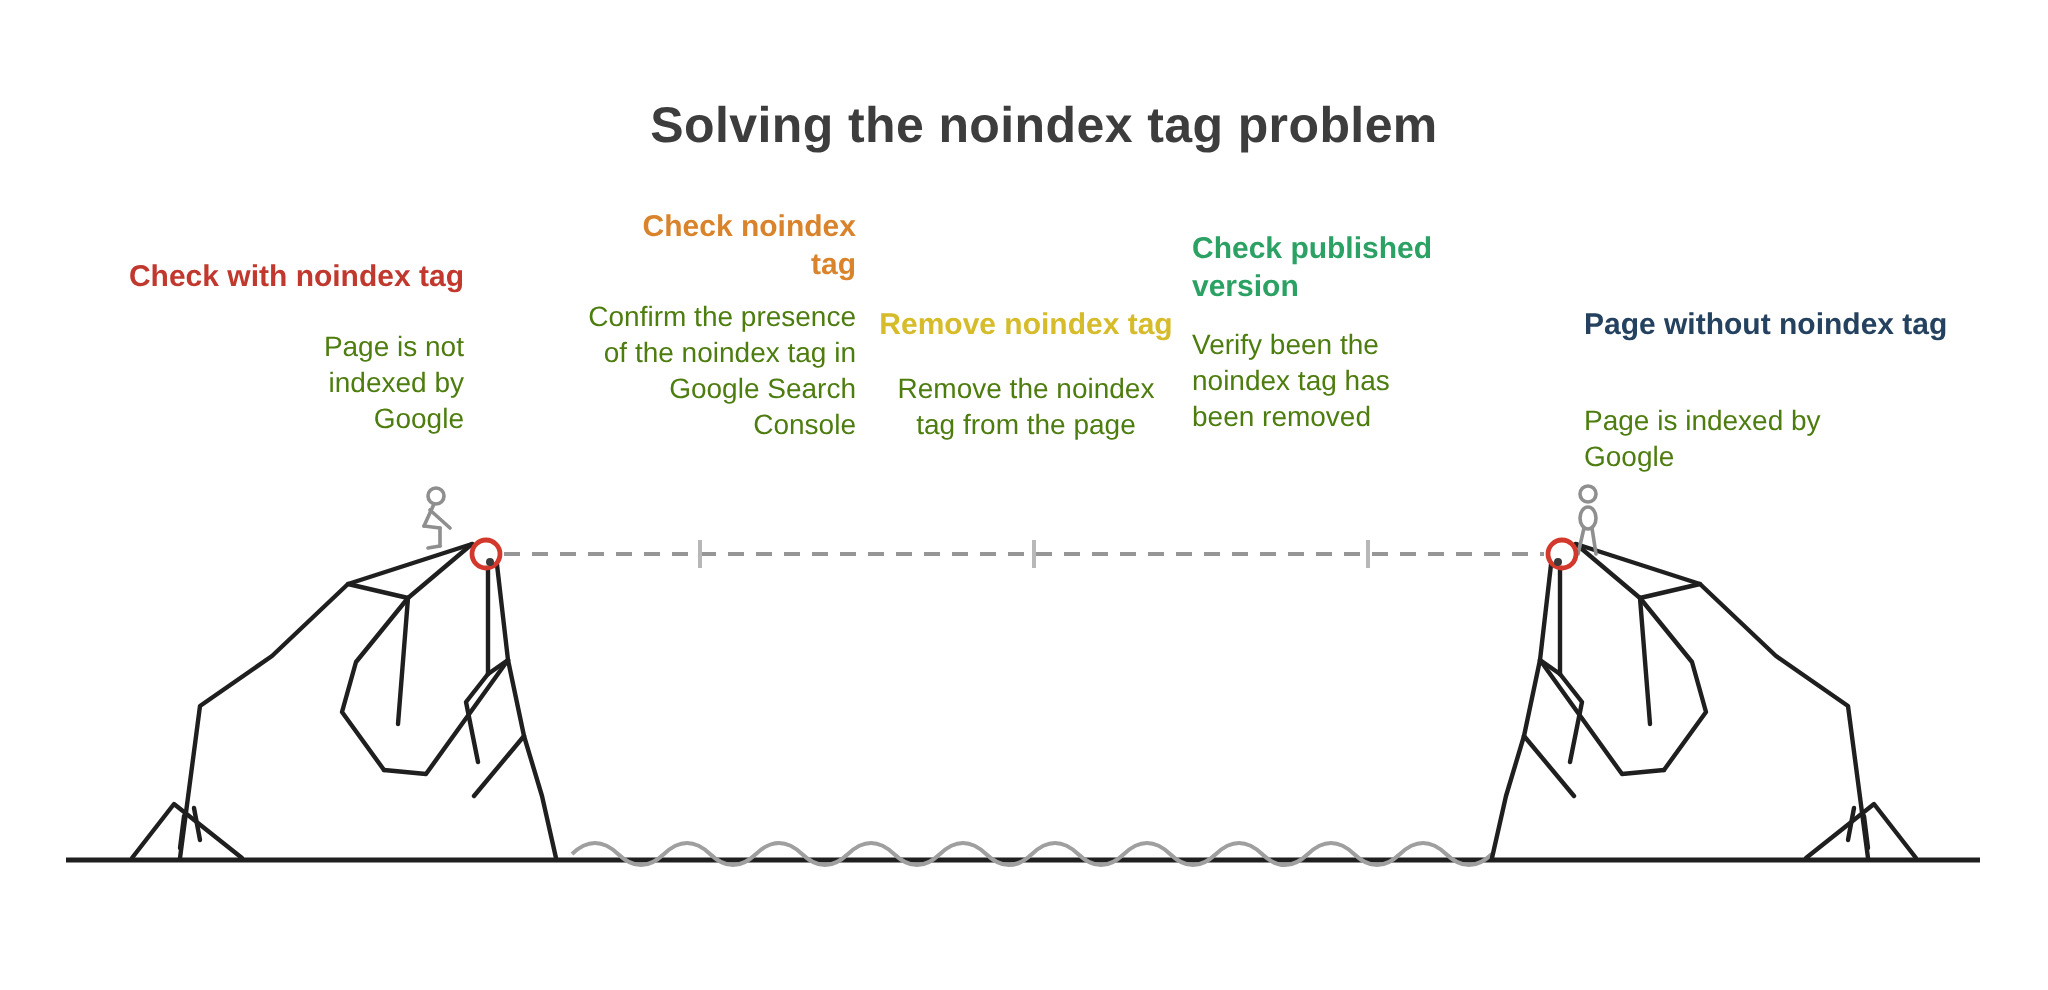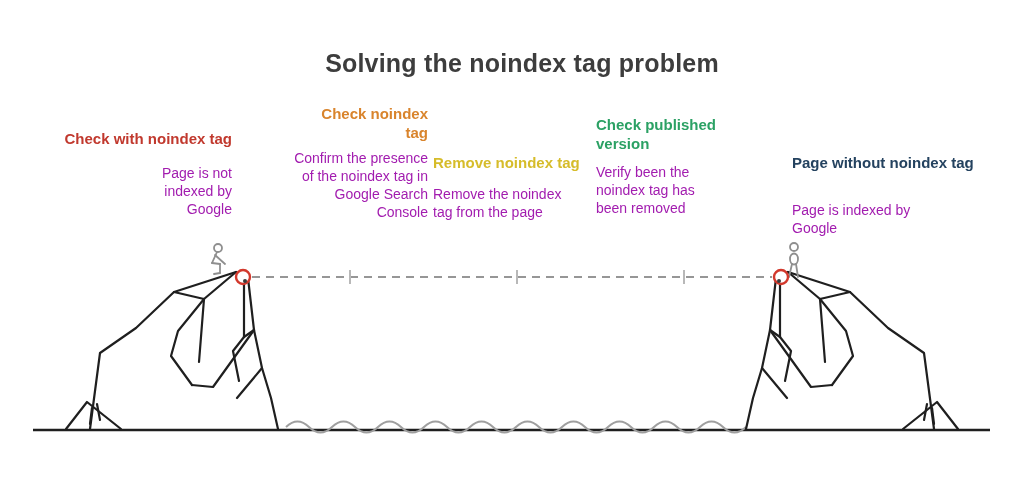--- a/index.html
+++ b/index.html
@@ -15,29 +15,29 @@
     text-align:center;
     font-size:25px;font-weight:bold;color:#3d3d3d;
     letter-spacing:.2px;
   }
   .step{position:absolute;}
   .step .hd{
     font-size:15px;font-weight:bold;line-height:19px;
     white-space:pre-line;margin:0;
   }
   .step .bd{
-    font-size:14px;line-height:18px;color:#a21caf;
+    font-size:14px;line-height:18px;color:#4d7c0f;
     white-space:pre-line;margin:0;
   }
   
   #step1{top:129px;left:30px;width:202px;text-align:right;}
   #step1 .bd{margin-top:16px;}
   #step2{top:104px;left:268px;width:160px;text-align:right;}
   #step2 .bd{margin-top:7px;}
-  #step3{top:153px;left:433px;width:160px;}
+  #step3{top:153px;left:433px;width:160px;text-align:center;}
   #step3 .bd{margin-top:13px;}
   #step4{top:115px;left:596px;width:160px;text-align:left;}
   #step4 .bd{margin-top:10px;}
   #step5{top:153px;left:792px;width:195px;text-align:left;}
   #step5 .bd{margin-top:29px;}
   #scene{position:absolute;top:0;left:0;}
 </style>
 </head>
 <body>
 

